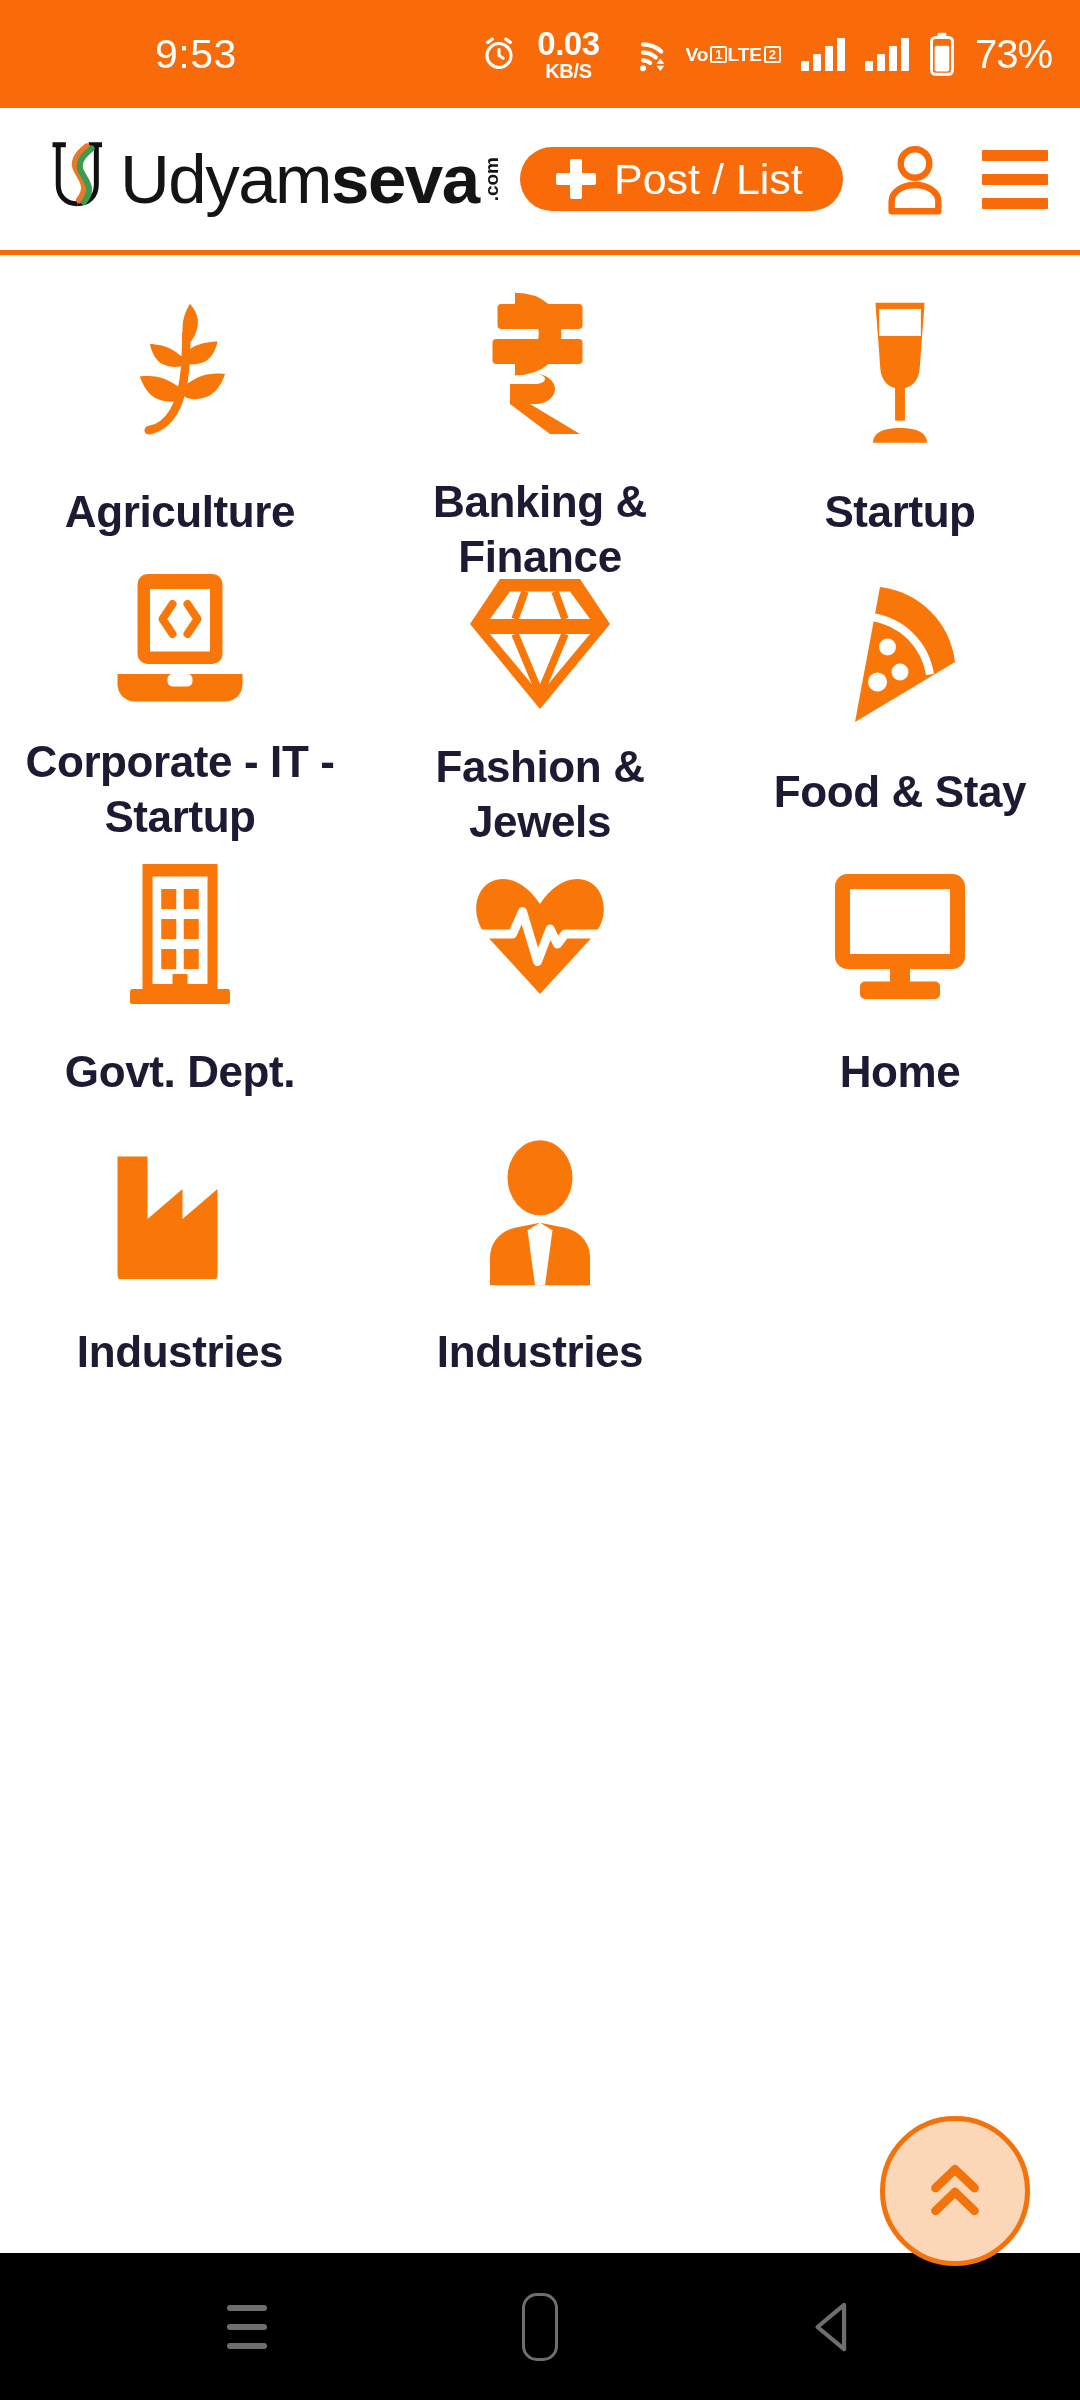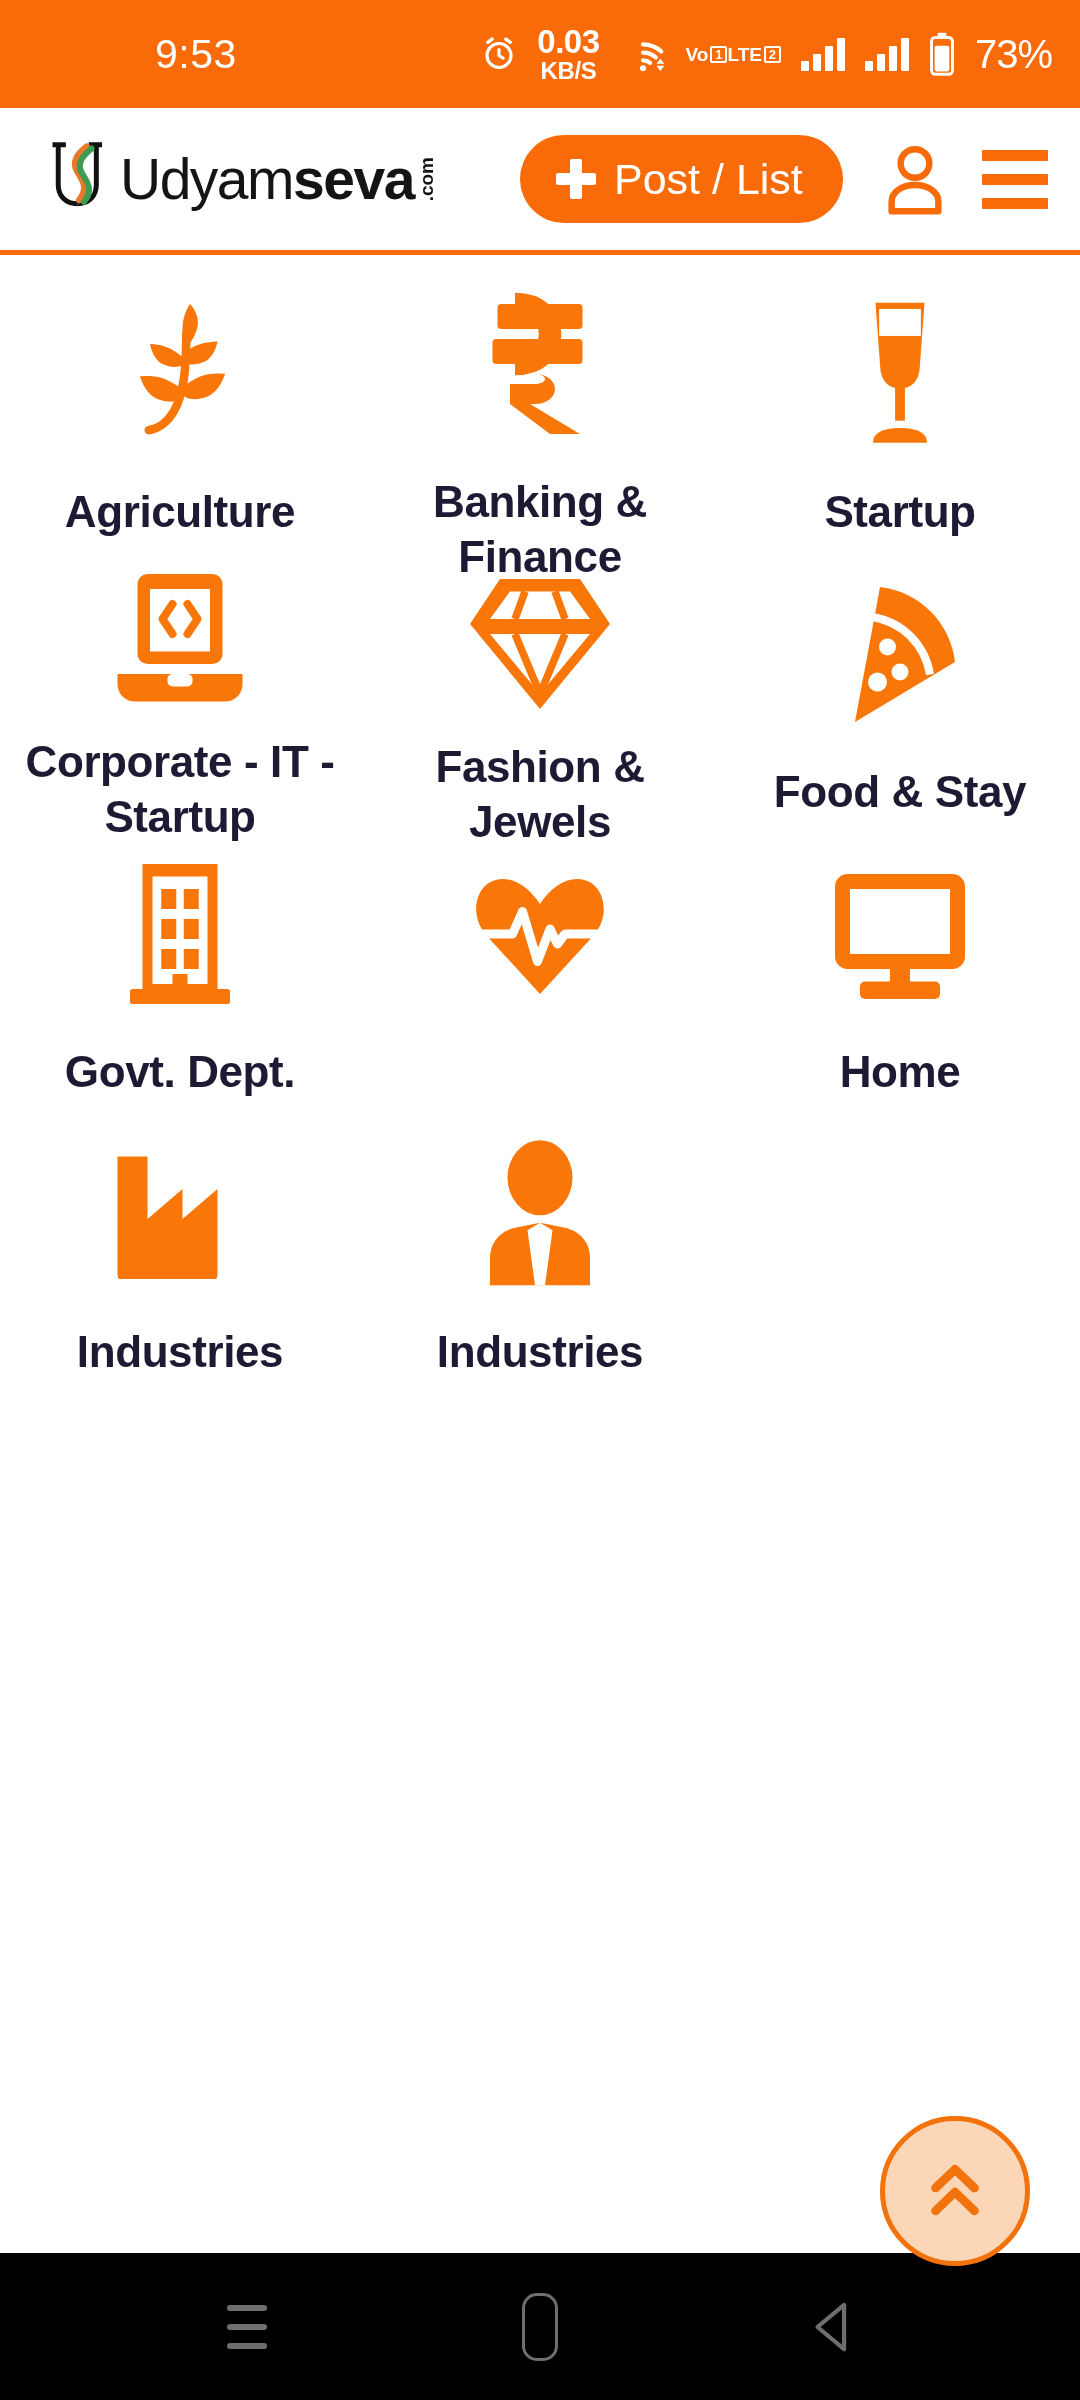--- a/index.html
+++ b/index.html
@@ -20,21 +20,21 @@
   .sb-time {
     position:absolute; left:155px; top:50%; transform:translateY(-50%);
     font-size:41px; font-weight:400; letter-spacing:.5px; color:#fff;
   }
   .sb-right {
     margin-left:auto; display:flex; align-items:center; gap:20px;
   }
   .sb-icon { display:flex; align-items:center; justify-content:center; }
   .sb-kbs { display:flex; flex-direction:column; align-items:center; line-height:1; }
   .sb-kbs .v { font-size:33px; font-weight:700; letter-spacing:-.5px; }
-  .sb-kbs .u { font-size:24px; font-weight:700; letter-spacing:-.3px; margin-top:1px; }
+  .sb-kbs .u { font-size:20px; font-weight:700; letter-spacing:-.3px; margin-top:1px; }
   .volte { display:flex; line-height:1; font-size:19px; font-weight:800; letter-spacing:0; }
   .volte-row { display:flex; align-items:center; gap:2px; }
   .volte-num {
     border:2px solid #fff; border-radius:2px; font-size:13px;
     width:17px; height:17px; display:flex; align-items:center; justify-content:center;
     font-weight:800;
   }
   .bars { display:flex; align-items:flex-end; gap:4px; height:34px; }
   .bars i { display:block; width:8px; background:#fff; border-radius:1px; }
   .bars i:nth-child(1){height:10px}
@@ -46,33 +46,33 @@
   
   .appbar {
     position:absolute; top:108px; left:0; width:1080px; height:147px;
     background:#fff; border-bottom:5px solid #F96A08;
     display:flex; align-items:center; padding:0 22px 0 48px;
   }
   .logo { display:flex; align-items:center; position:relative; flex:none; }
   .logo-mark { width:70px; height:80px; flex:none; }
   .logo-text {
     font-family:"Liberation Sans", sans-serif;
-    font-size:57px; color:#141414; letter-spacing:-1.5px;
+    font-size:69px; color:#141414; letter-spacing:-1.5px;
     display:flex; align-items:baseline; margin-left:2px;
   }
   .logo-text .w1 { font-weight:400; }
   .logo-text .w2 { font-weight:700; }
   .logo-dotcom {
     font-size:19px; font-weight:700; color:#141414;
     writing-mode:vertical-rl; transform:rotate(180deg);
     letter-spacing:0px; margin-left:2px; align-self:center;
   }
   .post-btn {
     position:absolute; left:520px; top:50%; transform:translateY(-50%);
-    height:88px; border-radius:44px; background:#F96A08; border:none;
+    height:64px; border-radius:44px; background:#F96A08; border:none;
     color:#fff; display:flex; align-items:center; gap:18px;
     padding:0 40px 0 36px; cursor:pointer;
   }
   .post-btn .plus {
     position:relative; width:40px; height:40px; flex:none;
   }
   .post-btn .plus:before, .post-btn .plus:after {
     content:""; position:absolute; background:#fff; border-radius:2px;
   }
   .post-btn .plus:before { left:0; top:14px; width:40px; height:12px; }

